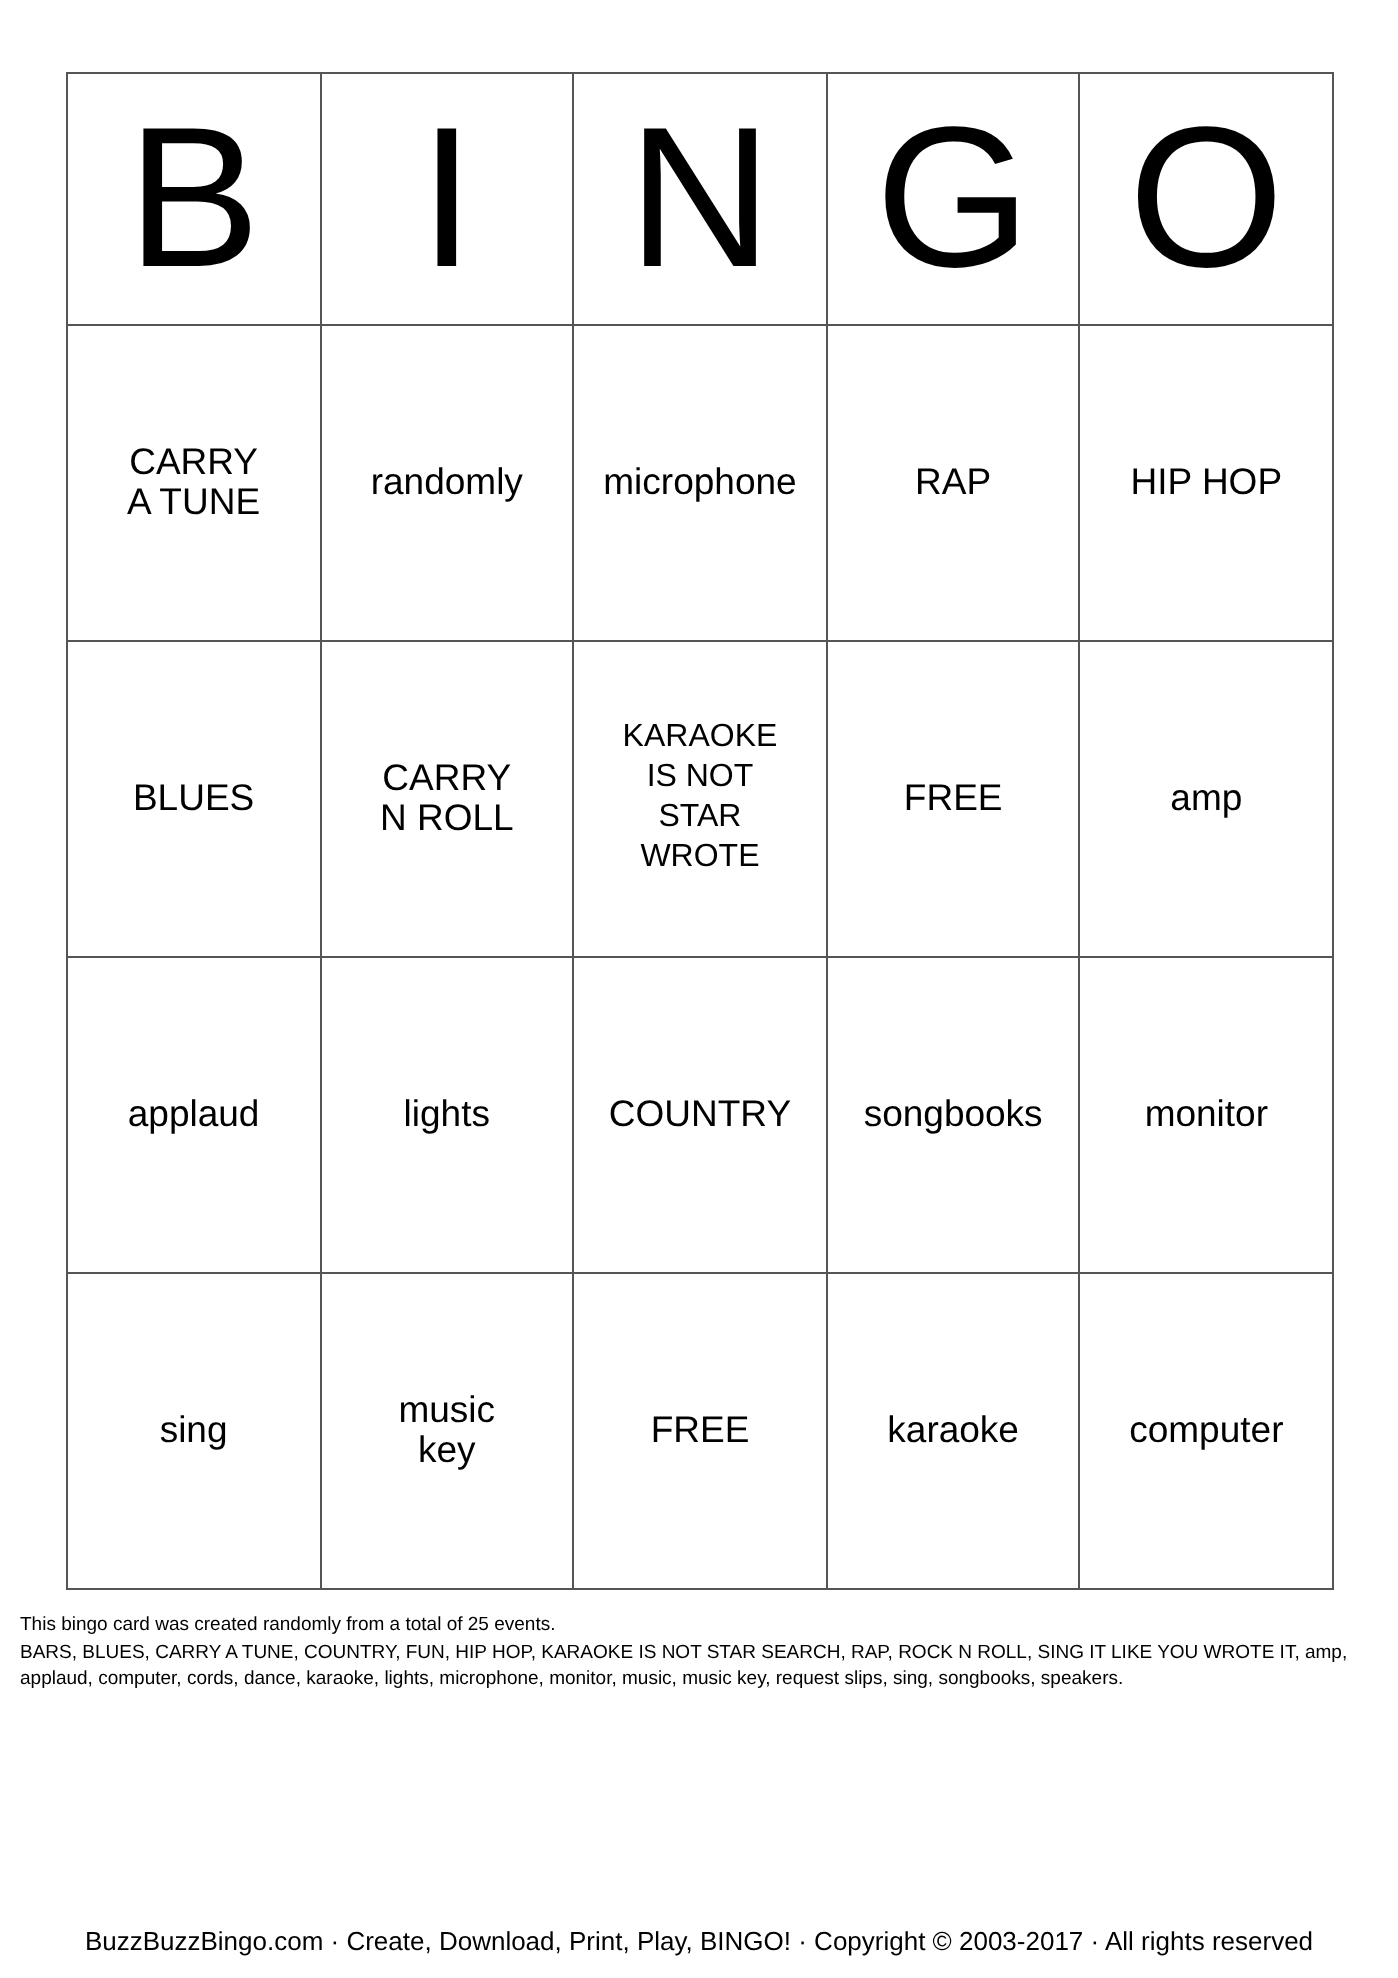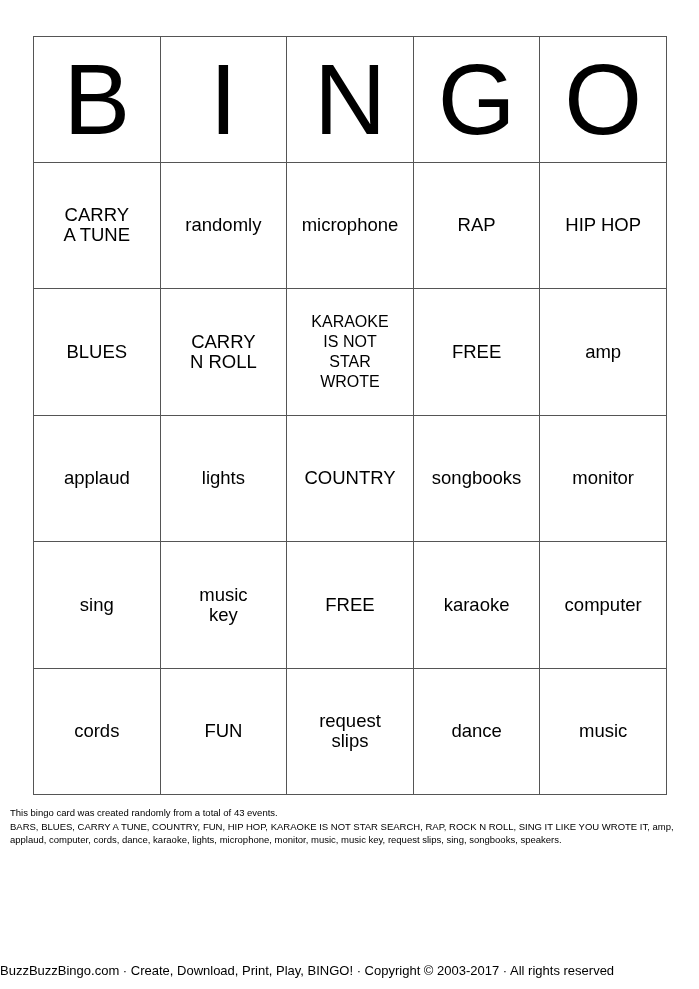--- a/index.html
+++ b/index.html
@@ -4,21 +4,21 @@
 <style>
   html, body { margin:0; padding:0; background:#ffffff; }
   body { width:699px; height:989px; position:relative; overflow:hidden; font-family:"Liberation Sans", sans-serif; color:#000; }
   #card { position:absolute; left:33px; top:36px; width:633px; height:759px; border-collapse:collapse; table-layout:fixed; }
   #card td { border:1px solid #555; width:126.6px; height:125.5px; text-align:center; vertical-align:middle; padding:0 4px; box-sizing:border-box; }
   #card td.head { font-size:100px; line-height:1; font-weight:normal; }
   #card td.cell { font-size:18.5px; line-height:20px; }
   #card td.cell.small { font-size:16px; line-height:20px; }
   .ln { display:block; }
   #notes { position:absolute; left:10px; top:806px; width:680px; font-size:9.5px; line-height:13.5px; color:#000; }
-  #footer { position:absolute; left:0; top:963px; width:699px; font-size:13px; color:#000; }
+  #footer { position:absolute; left:0; top:963px; width:699px; text-align:center; font-size:13px; color:#000; }
 </style>
 </head>
 <body>
 
 <table id="card">
   <thead>
     <tr>
       <td class="head">B</td>
       <td class="head">I</td>
       <td class="head">N</td>
@@ -94,39 +94,21 @@
         <td class="cell">
           <span class="ln">FREE</span>
         </td>
         <td class="cell">
           <span class="ln">karaoke</span>
         </td>
         <td class="cell">
           <span class="ln">computer</span>
         </td>
       </tr>
-      <tr>
-        <td class="cell">
-          <span class="ln">cords</span>
-        </td>
-        <td class="cell">
-          <span class="ln">FUN</span>
-        </td>
-        <td class="cell">
-          <span class="ln">request</span>
-          <span class="ln">slips</span>
-        </td>
-        <td class="cell">
-          <span class="ln">dance</span>
-        </td>
-        <td class="cell">
-          <span class="ln">music</span>
-        </td>
-      </tr>
     </tbody>
 </table>
 
 <div id="notes">
-  <div>This bingo card was created randomly from a total of 43 events.</div>
+  <div>This bingo card was created randomly from a total of 25 events.</div>
   <div>BARS, BLUES, CARRY A TUNE, COUNTRY, FUN, HIP HOP, KARAOKE IS NOT STAR SEARCH, RAP, ROCK N ROLL, SING IT LIKE YOU WROTE IT, amp, applaud, computer, cords, dance, karaoke, lights, microphone, monitor, music, music key, request slips, sing, songbooks, speakers.</div>
 </div>
 
 <div id="footer">BuzzBuzzBingo.com · Create, Download, Print, Play, BINGO! · Copyright © 2003-2017 · All rights reserved</div>
 
 </body></html>

